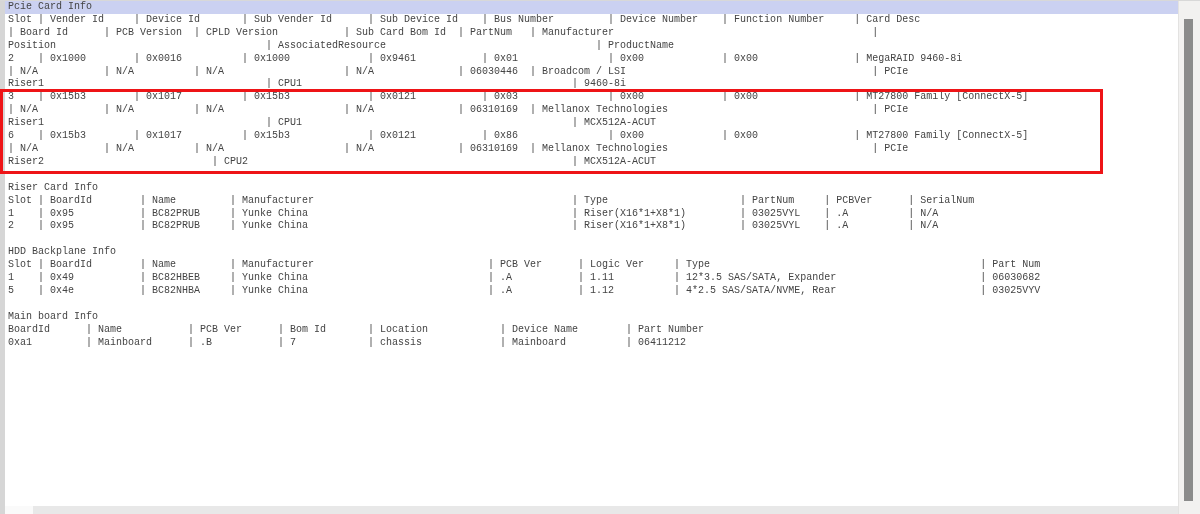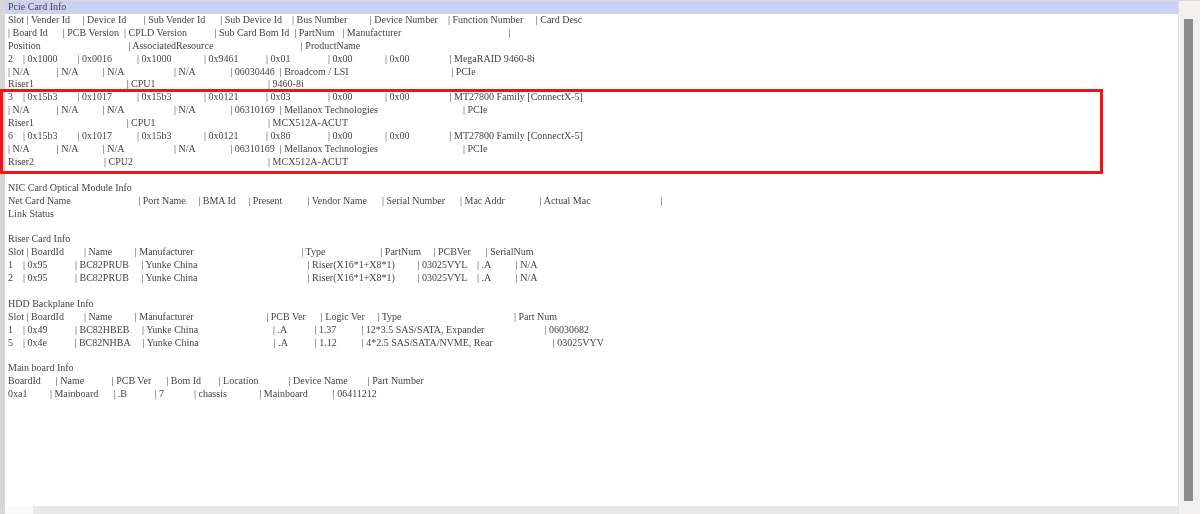--- a/index.html
+++ b/index.html
@@ -15,21 +15,21 @@
   .screen{
     position:relative;width:1200px;height:514px;background:#ffffff;
     overflow:hidden;border-top:1px solid #d8d8d8;box-sizing:border-box;
     font-family:"Liberation Mono",monospace;
   }
   .left-strip{position:absolute;left:0;top:0;width:5px;height:514px;background:var(--left_strip);z-index:1;}
   .selection-bar{position:absolute;left:5px;top:0;width:1173px;height:13px;background:var(--selection_highlight);z-index:2;}
   .console{position:absolute;left:8px;top:0;z-index:3;}
   .console pre{
     margin:0;padding:0;
-    font-family:Liberation Serif, serif;
+    font-family:Liberation Mono, monospace;
     font-size:10px;line-height:12.9px;
     color:var(--text_color);
     white-space:pre;
   }
   .red-box{
     position:absolute;left:0px;top:88px;width:1103px;height:85px;
     border:3px solid var(--annotation_red);box-sizing:border-box;
     z-index:4;pointer-events:none;background:transparent;
   }
   .vscrollbar{position:absolute;right:0;top:0;width:22px;height:514px;background:var(--scrollbar_track);border-left:1px solid #e3e2e1;box-sizing:border-box;z-index:5;}
@@ -53,34 +53,29 @@
 | N/A           | N/A          | N/A                    | N/A              | 06030446  | Broadcom / LSI                                         | PCIe
 Riser1                                     | CPU1                                             | 9460-8i
 3    | 0x15b3        | 0x1017          | 0x15b3             | 0x0121           | 0x03               | 0x00             | 0x00                | MT27800 Family [ConnectX-5]
 | N/A           | N/A          | N/A                    | N/A              | 06310169  | Mellanox Technologies                                  | PCIe
 Riser1                                     | CPU1                                             | MCX512A-ACUT
 6    | 0x15b3        | 0x1017          | 0x15b3             | 0x0121           | 0x86               | 0x00             | 0x00                | MT27800 Family [ConnectX-5]
 | N/A           | N/A          | N/A                    | N/A              | 06310169  | Mellanox Technologies                                  | PCIe
 Riser2                            | CPU2                                                      | MCX512A-ACUT
 
 </pre>
-    <pre>NIC Card Optical Module Info
-Net Card Name                           | Port Name     | BMA Id     | Present          | Vendor Name      | Serial Number      | Mac Addr              | Actual Mac                            |
-Link Status
-
-</pre>
     <pre>Riser Card Info
 Slot | BoardId        | Name         | Manufacturer                                           | Type                      | PartNum     | PCBVer      | SerialNum
 1    | 0x95           | BC82PRUB     | Yunke China                                            | Riser(X16*1+X8*1)         | 03025VYL    | .A          | N/A
 2    | 0x95           | BC82PRUB     | Yunke China                                            | Riser(X16*1+X8*1)         | 03025VYL    | .A          | N/A
 
 </pre>
     <pre>HDD Backplane Info
 Slot | BoardId        | Name         | Manufacturer                             | PCB Ver      | Logic Ver     | Type                                             | Part Num
-1    | 0x49           | BC82HBEB     | Yunke China                              | .A           | 1.37          | 12*3.5 SAS/SATA, Expander                        | 06030682
+1    | 0x49           | BC82HBEB     | Yunke China                              | .A           | 1.11          | 12*3.5 SAS/SATA, Expander                        | 06030682
 5    | 0x4e           | BC82NHBA     | Yunke China                              | .A           | 1.12          | 4*2.5 SAS/SATA/NVME, Rear                        | 03025VYV
 
 </pre>
     <pre>Main board Info
 BoardId      | Name           | PCB Ver      | Bom Id       | Location            | Device Name        | Part Number
 0xa1         | Mainboard      | .B           | 7            | chassis             | Mainboard          | 06411212</pre>
   </div>
 
   <div class="red-box"></div>
 

